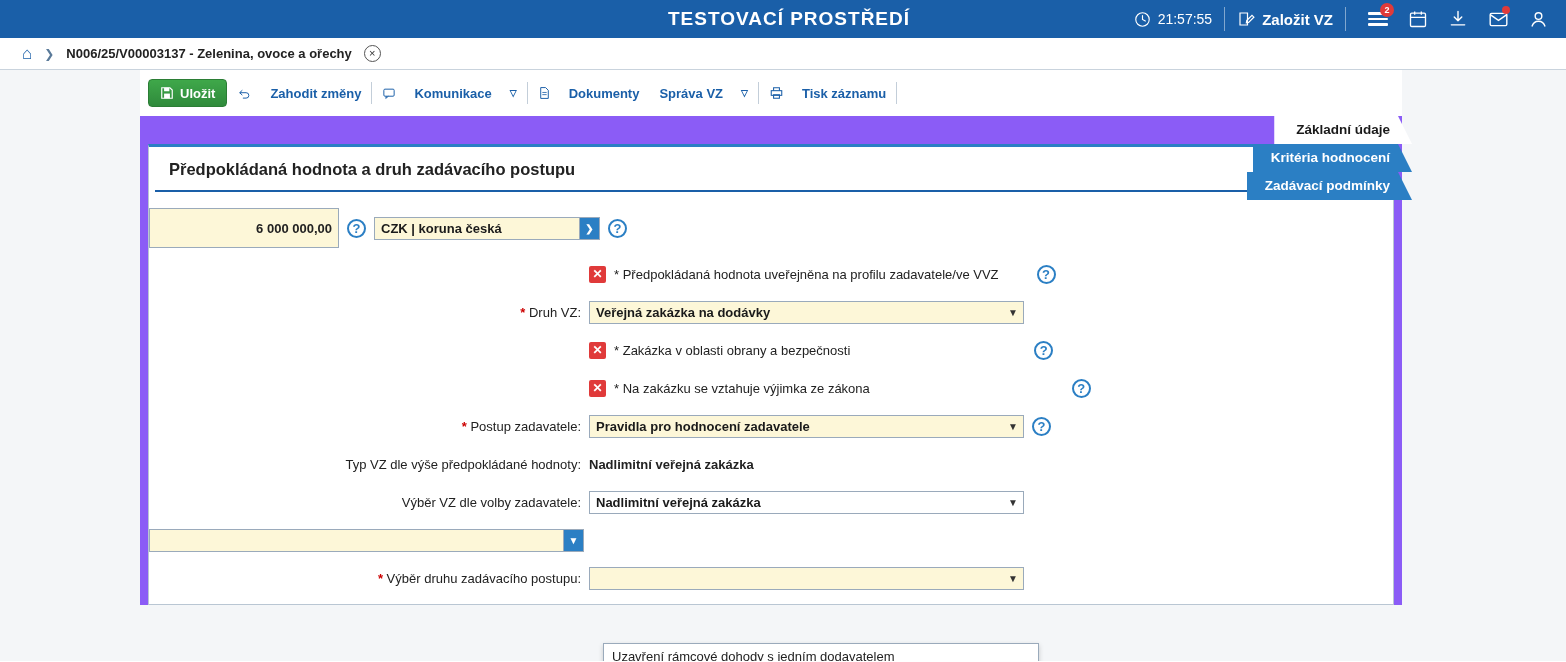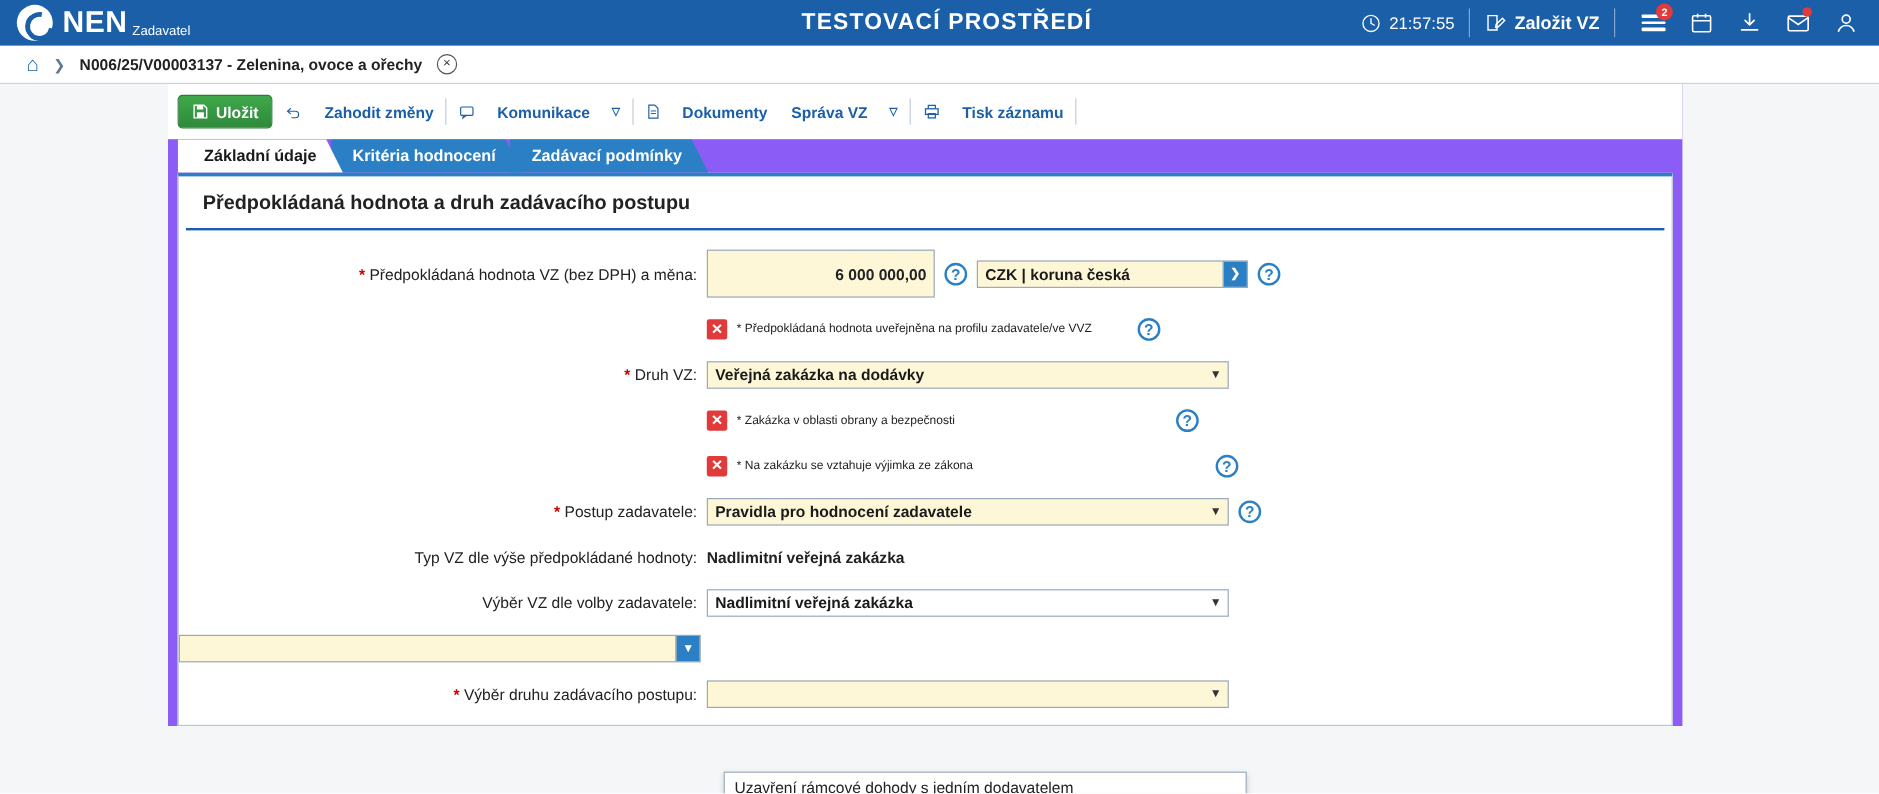--- a/index.html
+++ b/index.html
@@ -188,20 +188,21 @@
     font-weight: bold;
   }
   .tb-sep { width: 1px; height: 22px; background: #c3ced9; }
   
   .tabs {
     display: flex;
     align-items: flex-end;
     height: 28px;
     padding-left: 8px;
     position: relative;
+    flex-direction: column;
   }
   .tab {
     position: relative;
     height: 28px;
     line-height: 28px;
     padding: 0 22px 0 18px;
     font-size: 13.5px;
     font-weight: bold;
     color: #fff;
     background: #2b7fc4;
@@ -307,21 +308,21 @@
   .chk {
     width: 17px; height: 17px;
     background: #e03a3a;
     color: #fff;
     border-radius: 2px;
     display: flex; align-items: center; justify-content: center;
     font-size: 12px;
     font-weight: bold;
     cursor: pointer;
   }
-  .chk-row-label { font-size: 10px; }
+  .chk-row-label { font-size: 13px; }
   .chk-spacer { width: 440px; }
   .static-val { font-size: 13px; font-weight: bold; }
   
   .dropdown {
     position: absolute;
     left: 603px;
     top: 573px;
     width: 436px;
     background: #fff;
     border: 1px solid #9aaabb;
@@ -333,25 +334,20 @@
     padding: 5px 8px;
     border-bottom: 1px solid #dde3e9;
     cursor: pointer;
   }
   .dd-item:last-child { border-bottom: none; }
 </style>
 </head>
 <body>
 
 <div class="topbar">
-  <div class="logo-area">
-    <div class="logo-circle"></div>
-    <div class="logo-text">NEN</div>
-    <div class="logo-sub">Zadavatel</div>
-  </div>
 
   <div class="env-title">TESTOVACÍ PROSTŘEDÍ</div>
 
   <div class="top-right">
     <div class="clock">
       <svg width="17" height="17" viewBox="0 0 24 24">
         <circle cx="12" cy="12" r="9.5" fill="none" stroke="#fff" stroke-width="1.6"></circle>
         <path d="M12 6.5V12l4 2.2" fill="none" stroke="#fff" stroke-width="1.6" stroke-linecap="round"></path>
       </svg>
       <span>21:57:55</span>
@@ -464,24 +460,20 @@
       <div class="tab">Kritéria hodnocení</div>
       <div class="tab">Zadávací podmínky</div>
     </div>
 
     <div class="panel">
       <div class="panel-head">Předpokládaná hodnota a druh zadávacího postupu</div>
 
       <div class="form">
 
         <div class="row">
-          <div class="lbl">
-            <span class="req">*</span>
-            <span>Předpokládaná hodnota VZ (bez DPH) a měna:</span>
-          </div>
           <div class="ctrl">
             <input class="txt val-input" value="6 000 000,00" style="">
             <div class="helpicon">?</div>
             <div class="combo currency">
               <span>CZK | koruna česká</span>
               <span class="arrow blue">❯</span>
             </div>
             <div class="helpicon">?</div>
           </div>
         </div>

